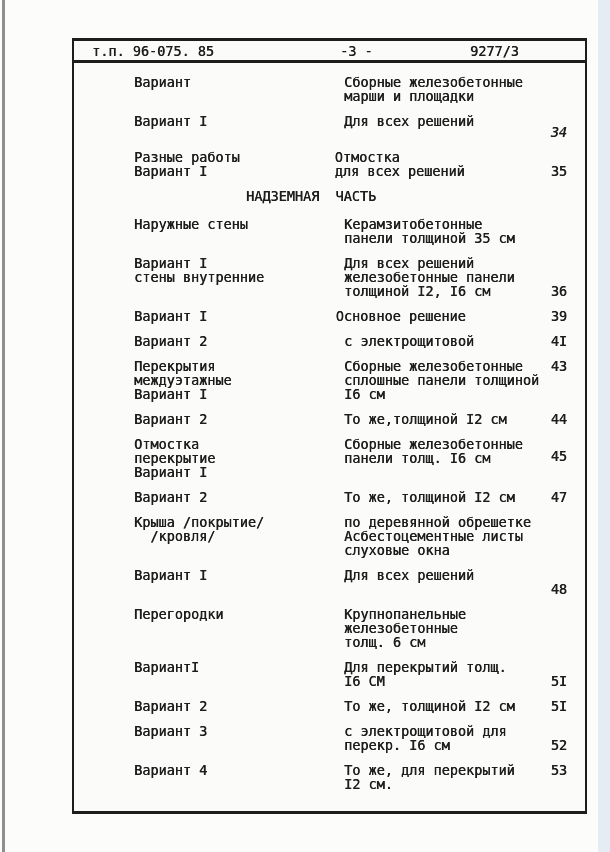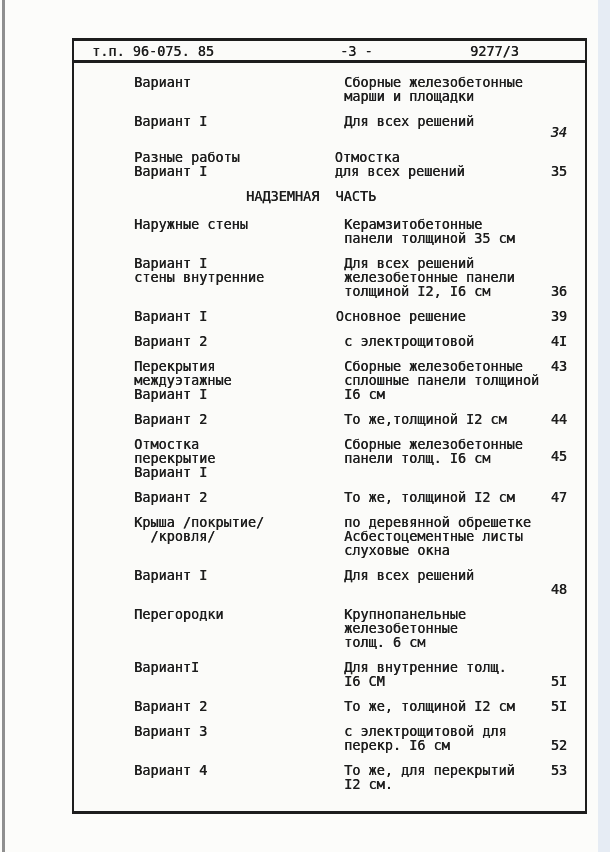--- a/index.html
+++ b/index.html
@@ -162,21 +162,21 @@
           <div class="col-desc"><div class="line">Для всех решений</div></div>
           <div class="col-page" style="margin-top: 14px;">48</div>
         </div>
         <div class="toc-row">
           <div class="col-name"><div class="line">Перегородки</div></div>
           <div class="col-desc"><div class="line">Крупнопанельные</div><div class="line">железобетонные</div><div class="line">толщ. 6 см</div></div>
           <div class="col-page" style="margin-top: 0px;"></div>
         </div>
         <div class="toc-row">
           <div class="col-name"><div class="line">ВариантI</div></div>
-          <div class="col-desc"><div class="line">Для внутренние толщ.</div><div class="line">I6 СМ</div></div>
+          <div class="col-desc"><div class="line">Для перекрытий толщ.</div><div class="line">I6 СМ</div></div>
           <div class="col-page" style="margin-top: 14px;">5I</div>
         </div>
         <div class="toc-row">
           <div class="col-name"><div class="line">Вариант 2</div></div>
           <div class="col-desc"><div class="line">То же, толщиной I2 см</div></div>
           <div class="col-page" style="margin-top: 0px;">5I</div>
         </div>
         <div class="toc-row">
           <div class="col-name"><div class="line">Вариант 3</div></div>
           <div class="col-desc"><div class="line">с электрощитовой для</div><div class="line">перекр. I6 см</div></div>

